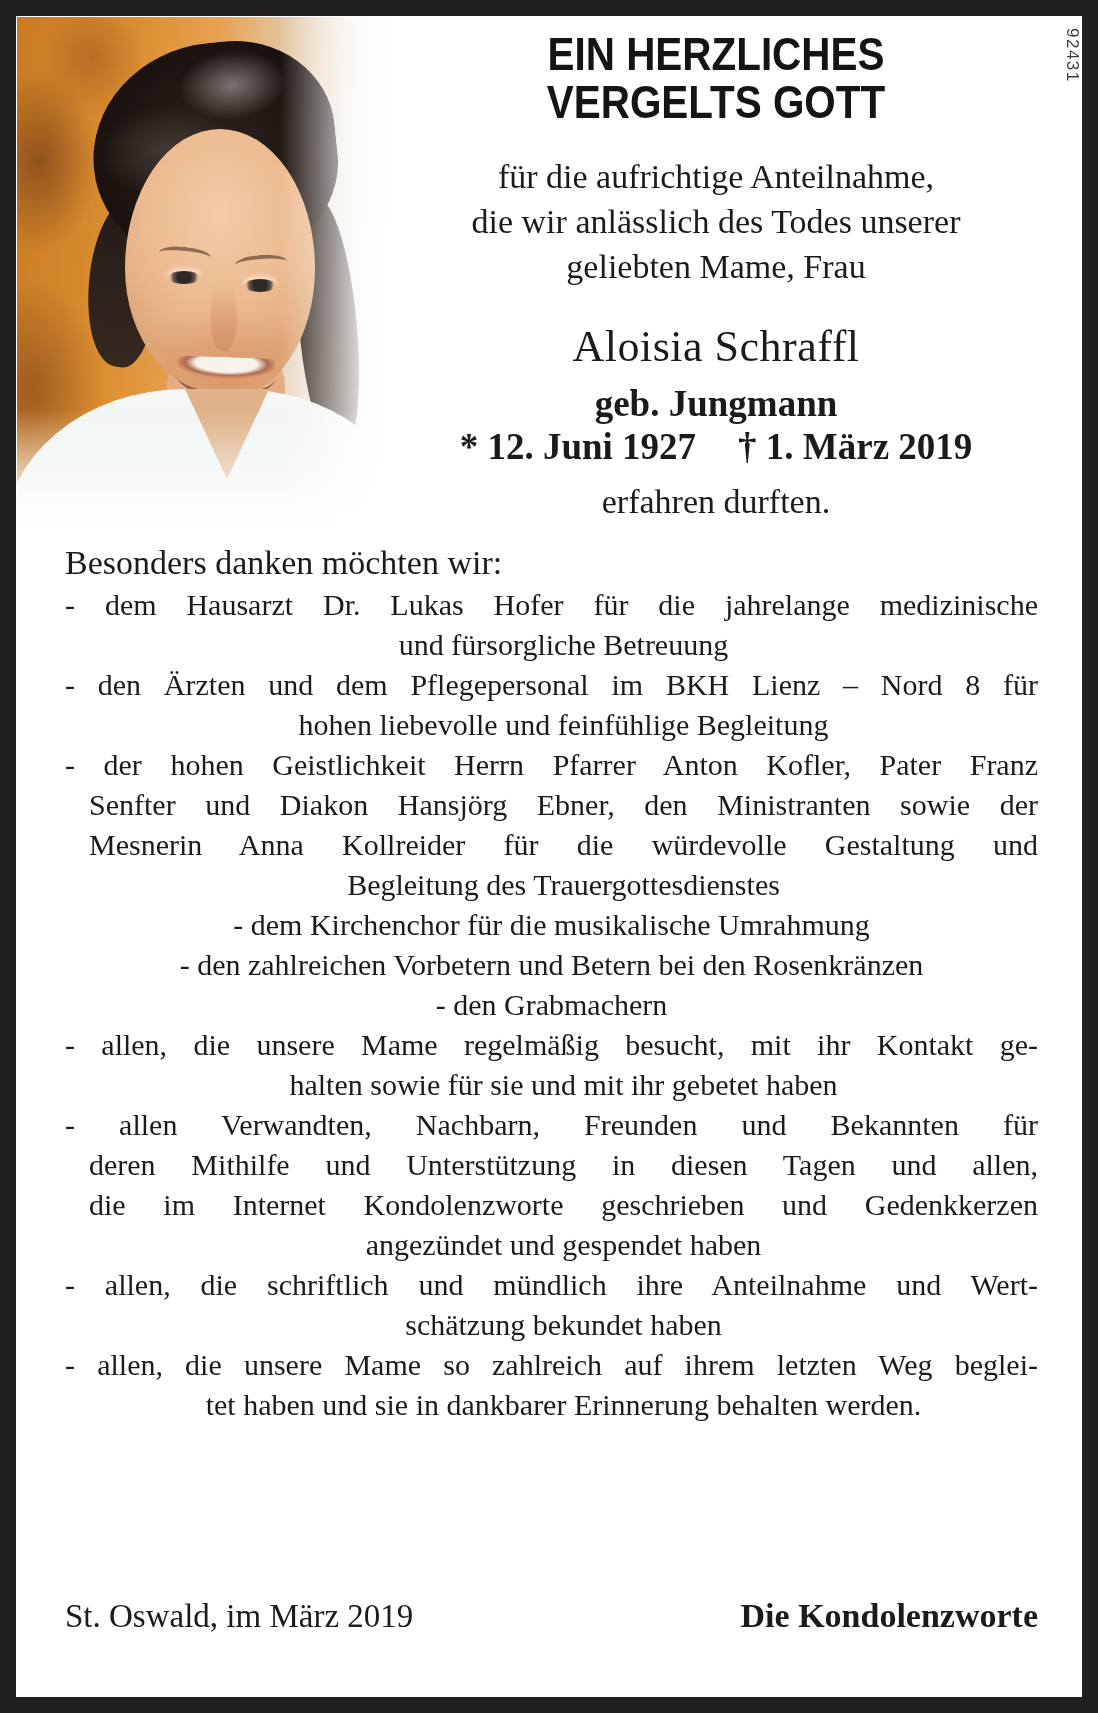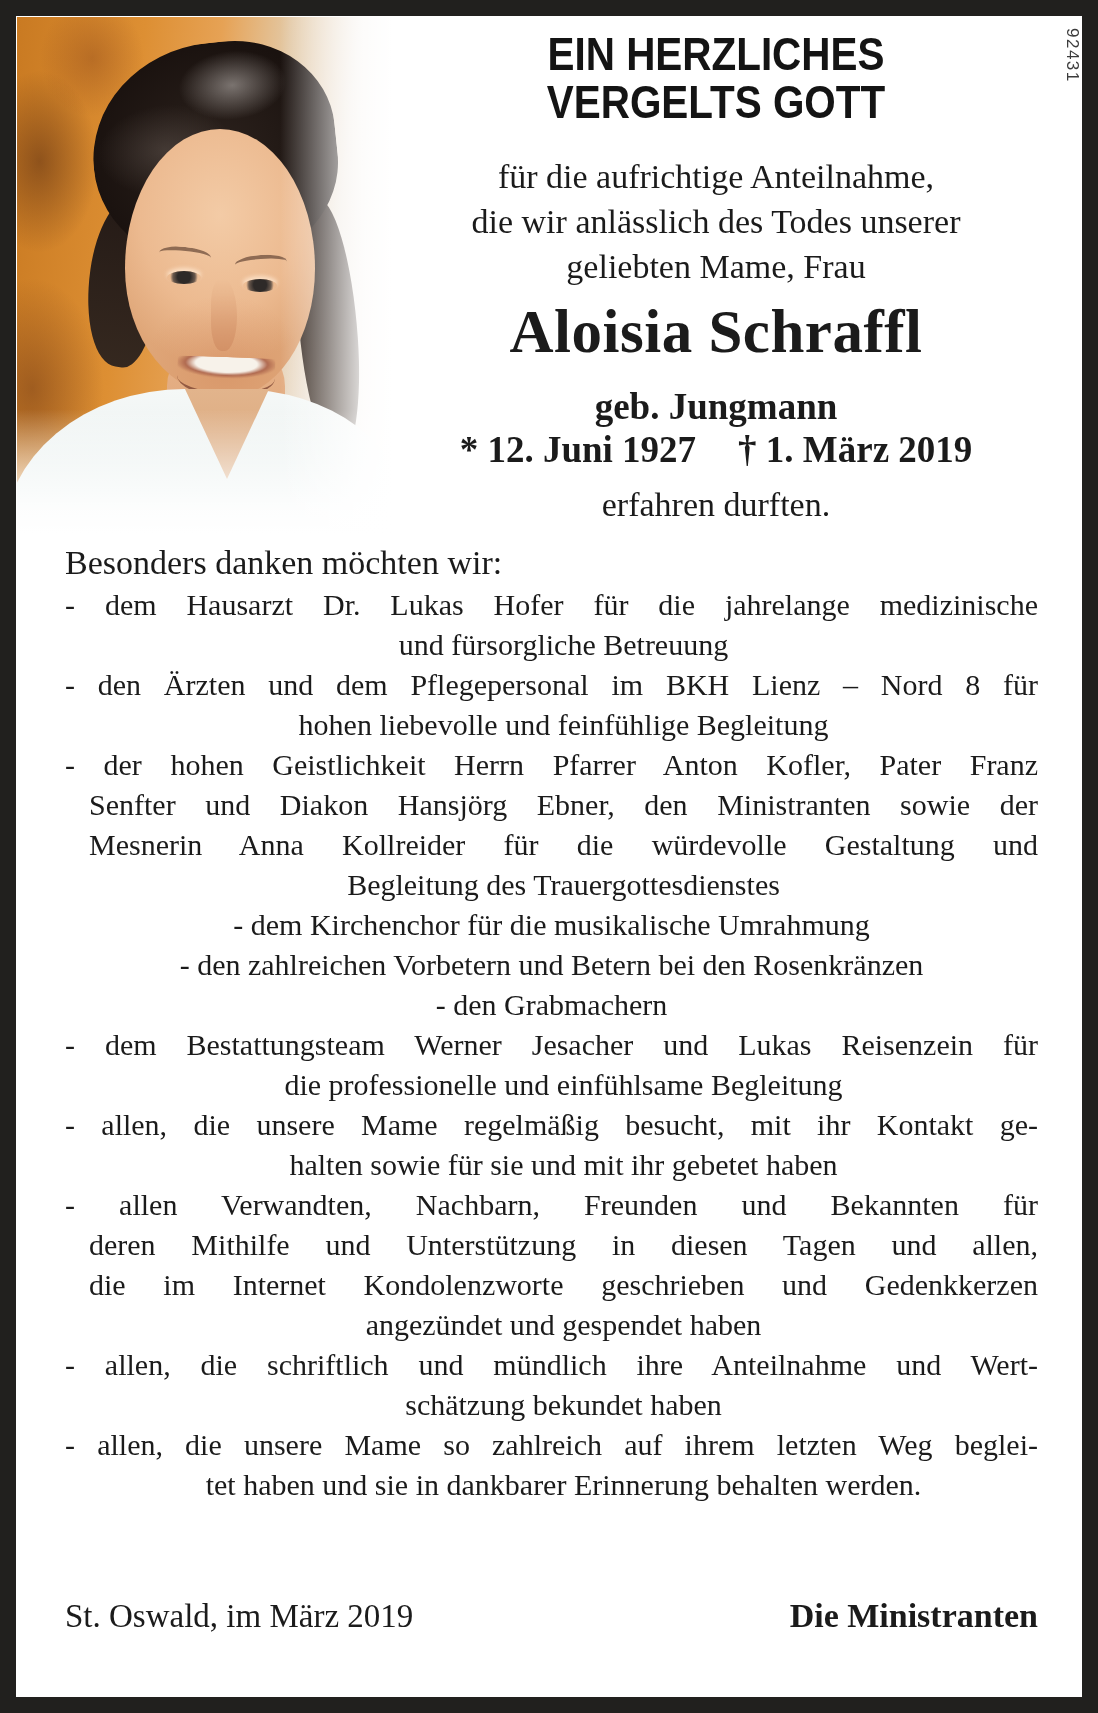--- a/index.html
+++ b/index.html
@@ -71,22 +71,22 @@
   
   .print-number { position:absolute; top:12px; right:0px;
     writing-mode:vertical-rl; font-family:"Liberation Sans", sans-serif;
     font-size:17px; letter-spacing:1.5px; color:#3c3c3c; }
 
   
   .masthead { position:absolute; left:376px; top:14px; width:648px; text-align:center; }
   .title-line { font-family:"Liberation Sans", sans-serif; font-weight:bold;
     font-size:47px; line-height:48px; color:#141414; transform:scaleX(.86); }
   .intro { margin-top:28px; font-size:34px; line-height:45px; }
-  .deceased-name { margin-top:7px; font-size:61px; line-height:72px; font-weight:bold; letter-spacing:.5px; }
-  .maiden { font-size:37px; line-height:42px; font-weight:bold; margin-top:18px; }
+  .deceased-name { margin-top:22px; font-size:44px; line-height:72px; font-weight:normal; letter-spacing:.5px; }
+  .maiden { font-size:37px; line-height:42px; font-weight:bold; margin-top:0; }
   .dates { font-size:37px; line-height:44px; font-weight:bold;
     display:flex; justify-content:center; gap:42px; }
   .closing { margin-top:13px; font-size:34px; line-height:40px; }
 
   
   .thanks { position:absolute; left:49px; top:526px; width:973px; }
   .thanks-heading { font-size:34px; line-height:42px; }
   .thanks-list { margin-top:1px; font-size:30px; }
   .ln { display:block; line-height:40px; padding-left:24px; text-align:center; }
   .fst { text-indent:-24px; }
@@ -168,24 +168,20 @@
       </div>
 
       <div class="item">
         <span class="ln fst">- den zahlreichen Vorbetern und Betern bei den Rosenkränzen</span>
       </div>
 
       <div class="item">
         <span class="ln fst">- den Grabmachern</span>
       </div>
 
-      <div class="item">
-        <span class="ln fst jl">- dem Bestattungsteam Werner Jesacher und Lukas Reisenzein für</span>
-        <span class="ln">die professionelle und einfühlsame Begleitung</span>
-      </div>
 
       <div class="item">
         <span class="ln fst jl">- allen, die unsere Mame regelmäßig besucht, mit ihr Kontakt ge-</span>
         <span class="ln">halten sowie für sie und mit ihr gebetet haben</span>
       </div>
 
       <div class="item">
         <span class="ln fst jl">- allen Verwandten, Nachbarn, Freunden und Bekannten für</span>
         <span class="ln jl">deren Mithilfe und Unterstützung in diesen Tagen und allen,</span>
         <span class="ln jl">die im Internet Kondolenzworte geschrieben und Gedenkkerzen</span>
@@ -200,16 +196,16 @@
       <div class="item">
         <span class="ln fst jl">- allen, die unsere Mame so zahlreich auf ihrem letzten Weg beglei-</span>
         <span class="ln">tet haben und sie in dankbarer Erinnerung behalten werden.</span>
       </div>
 
     </div>
   </div>
 
   <div class="footer">
     <span class="place-date">St. Oswald, im März 2019</span>
-    <span class="signature">Die Ministranten</span>
+    <span class="signature">Die Kondolenzworte</span>
   </div>
 
 </div>
 
 </body></html>

